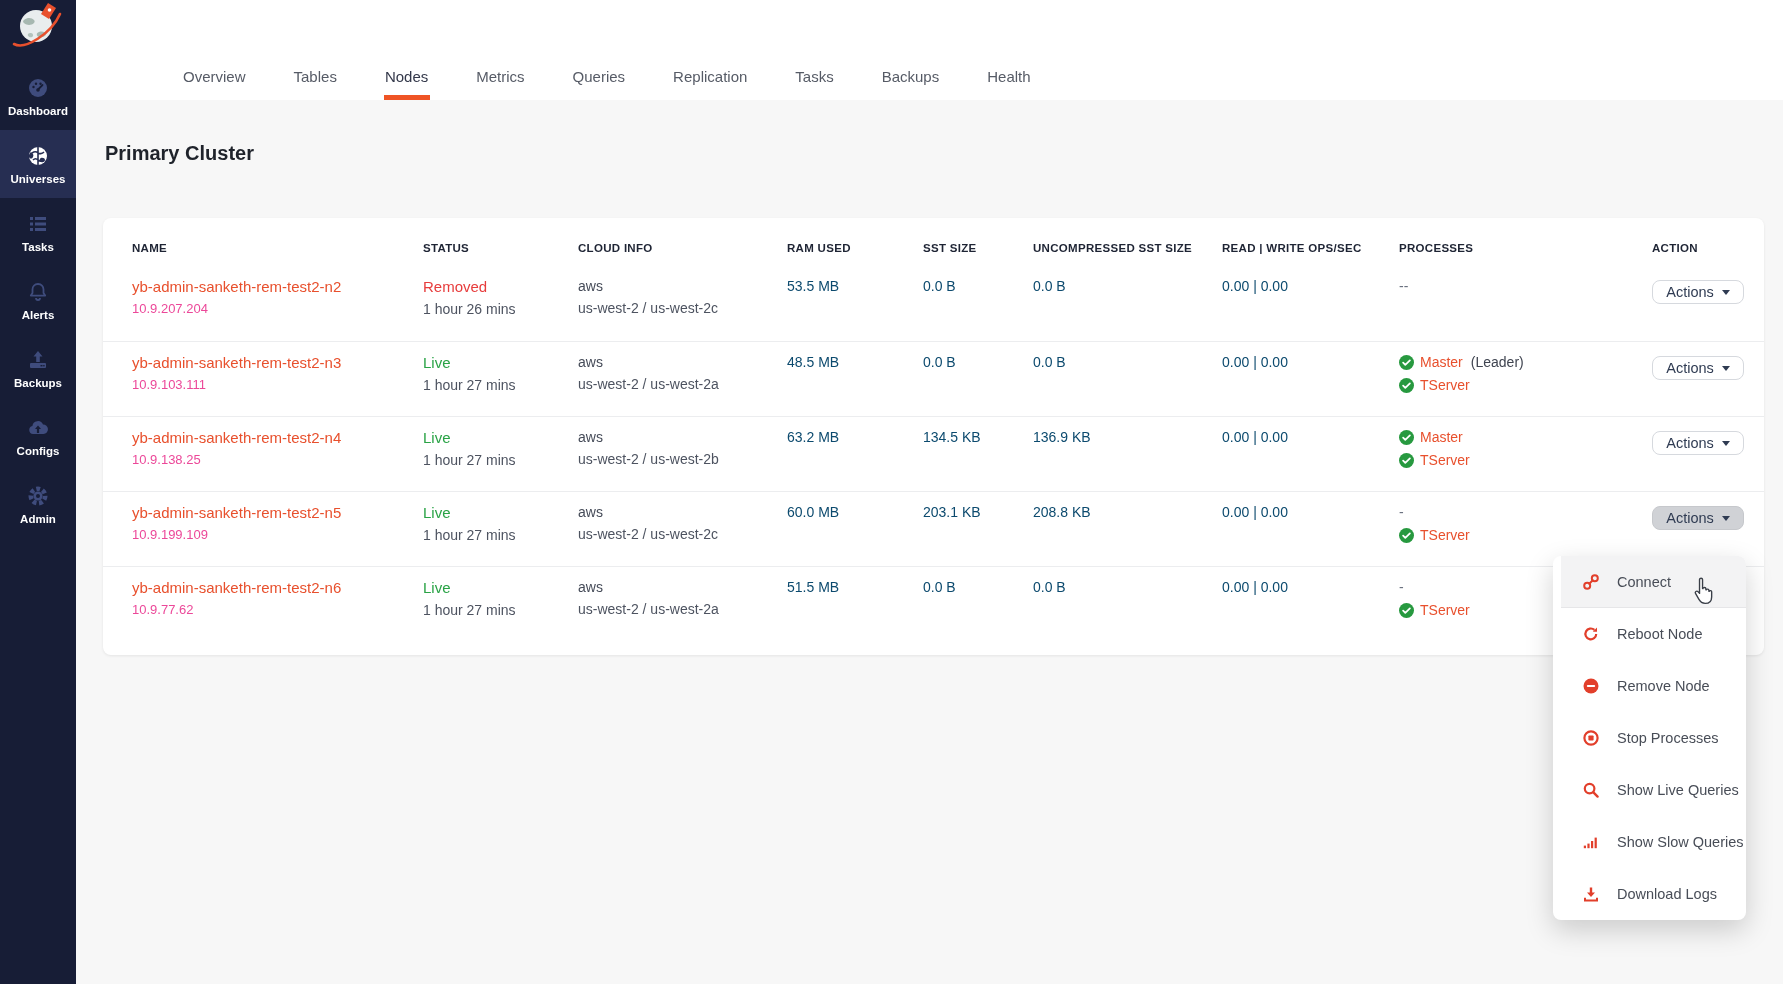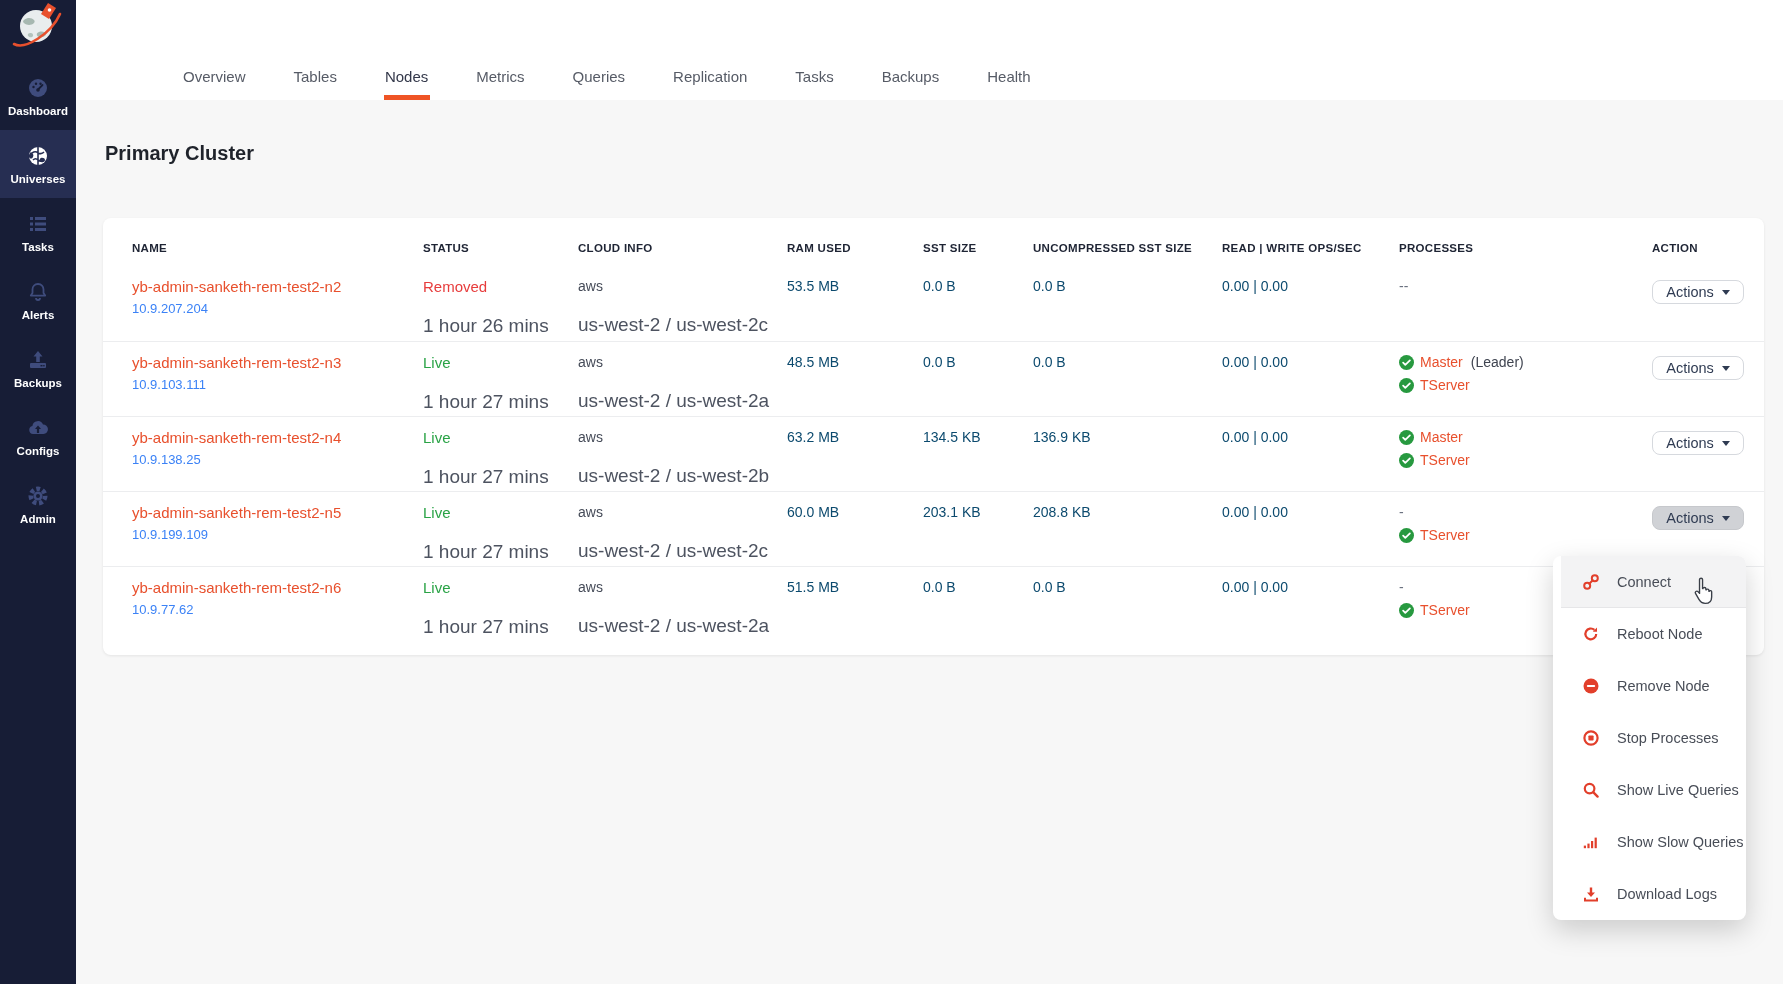--- a/index.html
+++ b/index.html
@@ -37,24 +37,24 @@
     background:#ffffff; border-radius:8px; box-shadow:0 1px 3px rgba(0,0,0,.08); }
 
   .grid { display:grid; grid-template-columns:291px 155px 209px 136px 110px 189px 177px 253px 1fr;
     padding-left:29px; }
   .thead { padding-top:24px; padding-bottom:12px; }
   .thead .th { font-size:11.5px; font-weight:700; color:#1e2434; letter-spacing:.3px; }
   .row { height:75px; padding-top:12px; }
   .row + .row { border-top:1px solid #ecedef; }
 
   .primary-link { color:#e8502d; font-size:15px; font-weight:500; cursor:pointer; }
-  .secondary { margin-top:6px; font-size:13px; color:#3b82f6; }
+  .secondary { margin-top:6px; font-size:13px; color:#ec4899; }
   .status-removed { color:#e73c3c; font-size:15px; }
   .status-live { color:#2aa346; font-size:15px; }
-  .sub { margin-top:20px; font-size:19px; color:#4d5360; }
+  .sub { margin-top:6px; font-size:14px; color:#4d5360; }
   .cloud1 { font-size:14px; color:#454b58; }
   .val { font-size:14px; color:#0c4a6e; }
 
   .proc-line { display:flex; align-items:center; gap:6px; margin-bottom:7px; }
   .proc-line svg { width:15px; height:15px; flex:none; }
   .proc-link { color:#e8502d; font-size:14px; cursor:pointer; }
   .proc-suffix { color:#3f4450; font-size:14px; margin-left:2px; }
   .proc-dash { color:#6b7280; font-size:14px; }
 
   .actions-btn { width:92px; height:24px; background:#ffffff; border:1px solid #d6d9de;

